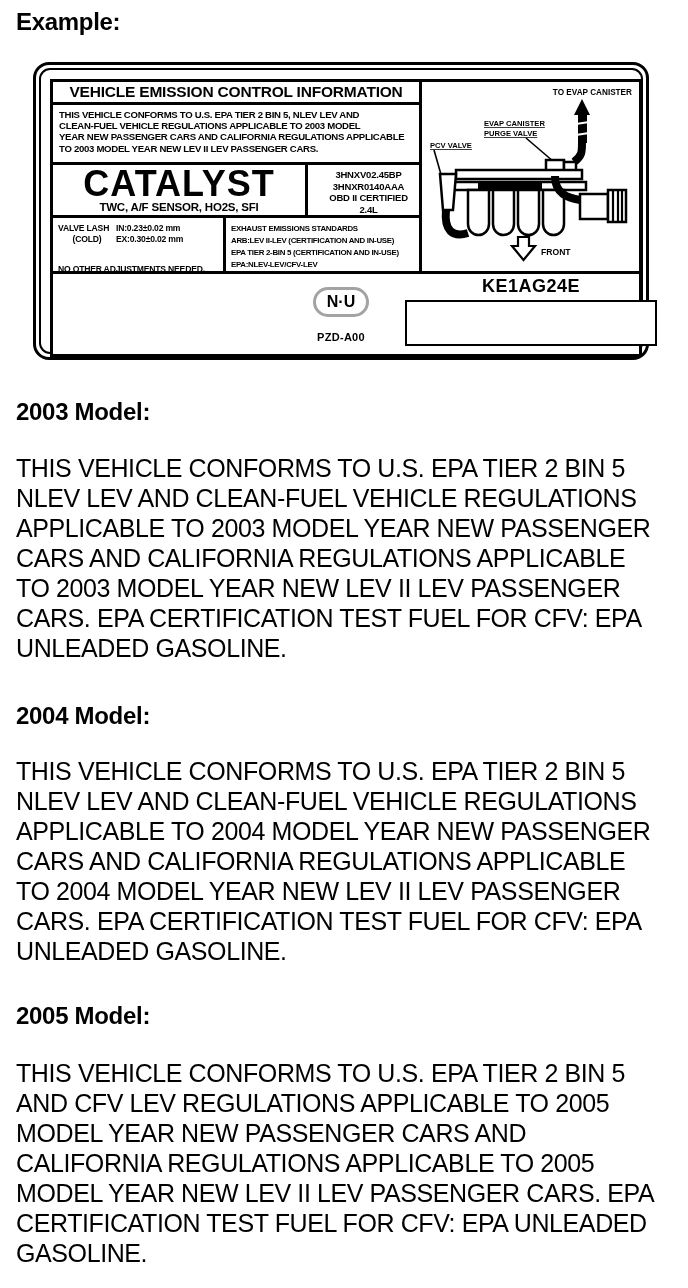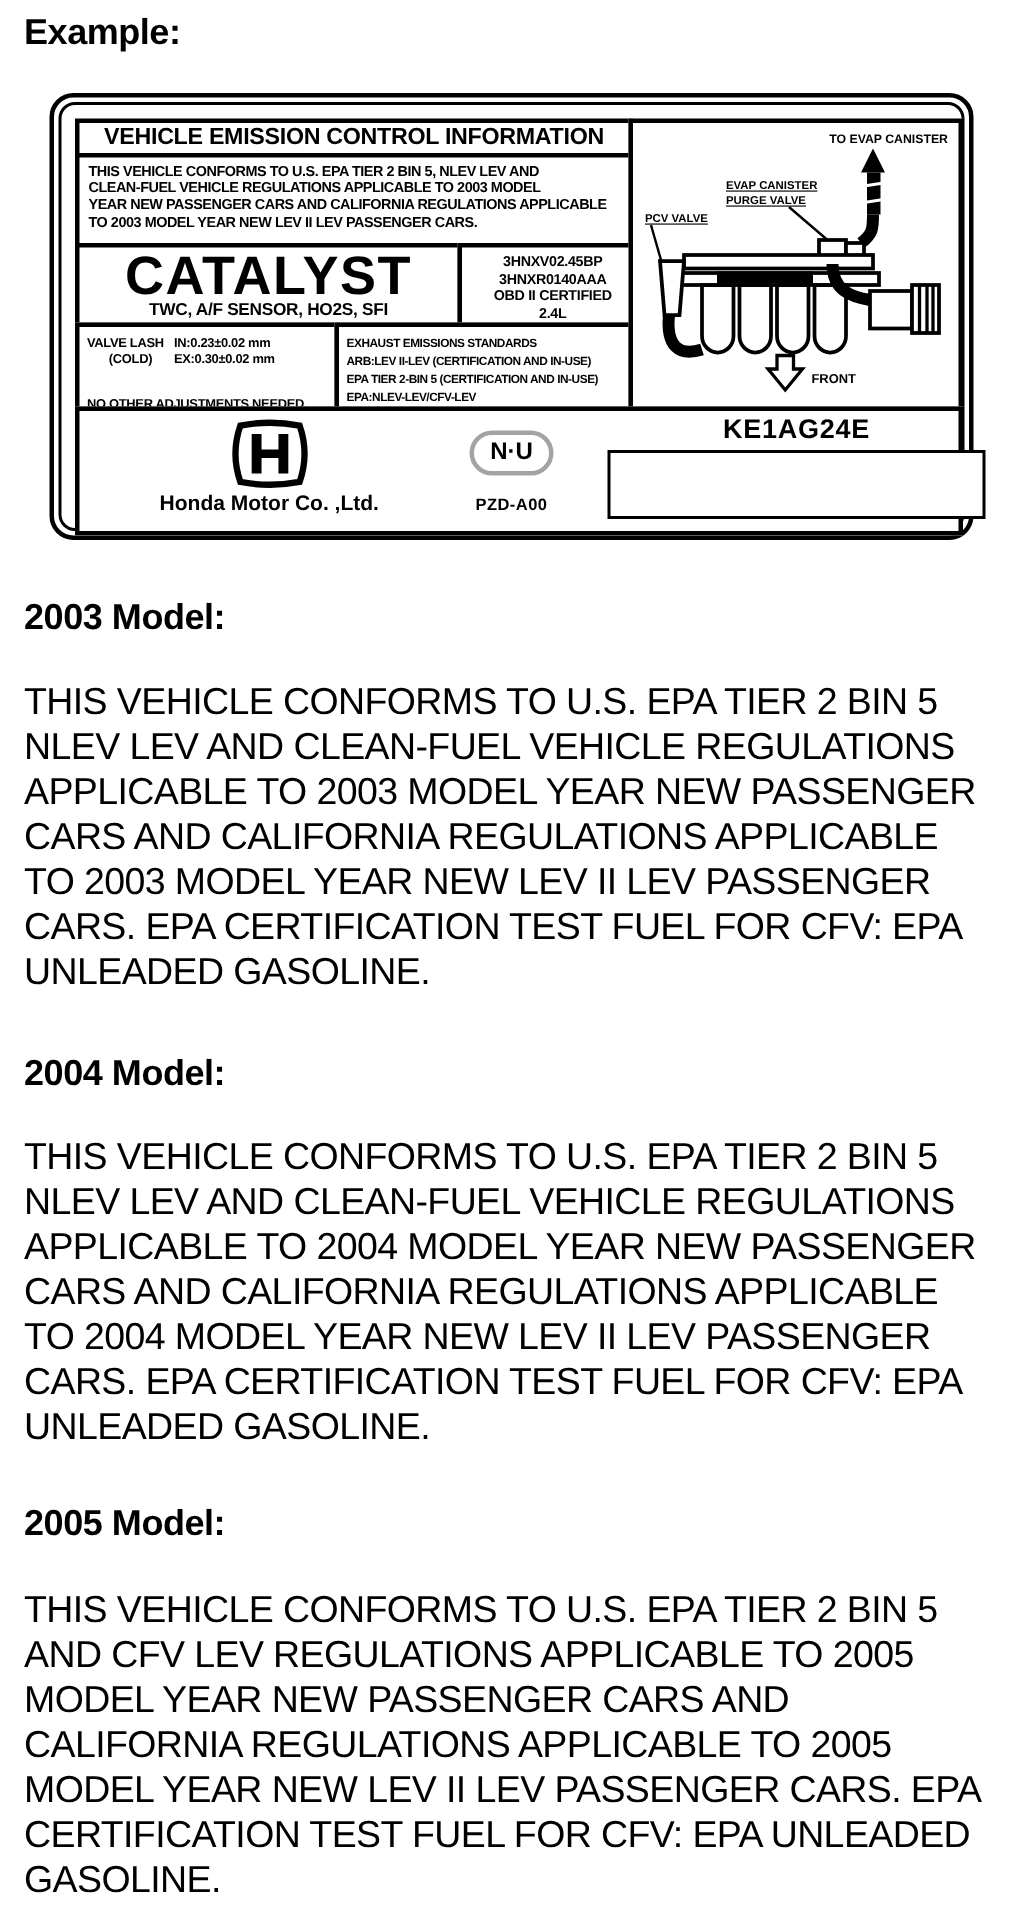--- a/index.html
+++ b/index.html
@@ -177,27 +177,20 @@
       <line x1="191" y1="108" x2="191" y2="140" stroke="#000" stroke-width="2.2"></line>
       <line x1="196" y1="108" x2="196" y2="140" stroke="#000" stroke-width="2.2"></line>
       <line x1="200" y1="108" x2="200" y2="140" stroke="#000" stroke-width="2.2"></line>
 
       <polygon points="96,155 107,155 107,164 113,164 101.5,178 90,164 96,164" fill="#fff" stroke="#000" stroke-width="2.2"></polygon>
       <text x="119" y="173" font-size="8.6" font-weight="bold">FRONT</text>
     </svg>
   </div>
 
   <div class="lbx veci-bottom">
-    <div class="honda-col">
-      <svg width="58" height="47" viewBox="0 0 60 50">
-        <path d="M9,5 Q30,1 51,5 Q58,25 51,45 Q30,49 9,45 Q2,25 9,5 Z" fill="none" stroke="#000" stroke-width="4.5"></path>
-        <path d="M17,11 L24,11 L24,22 L36,22 L36,11 L43,11 L43,39 L36,39 L36,28 L24,28 L24,39 L17,39 Z" fill="#000"></path>
-      </svg>
-      <div class="honda-company">Honda Motor Co. ,Ltd.</div>
-    </div>
 
     <div class="nu-col">
       <div class="nu-oval">N·U</div>
       <div class="nu-code">PZD-A00</div>
     </div>
 
     <div class="ke-col">
       <div class="ke-code">KE1AG24E</div>
       <div class="ke-box"></div>
     </div>

